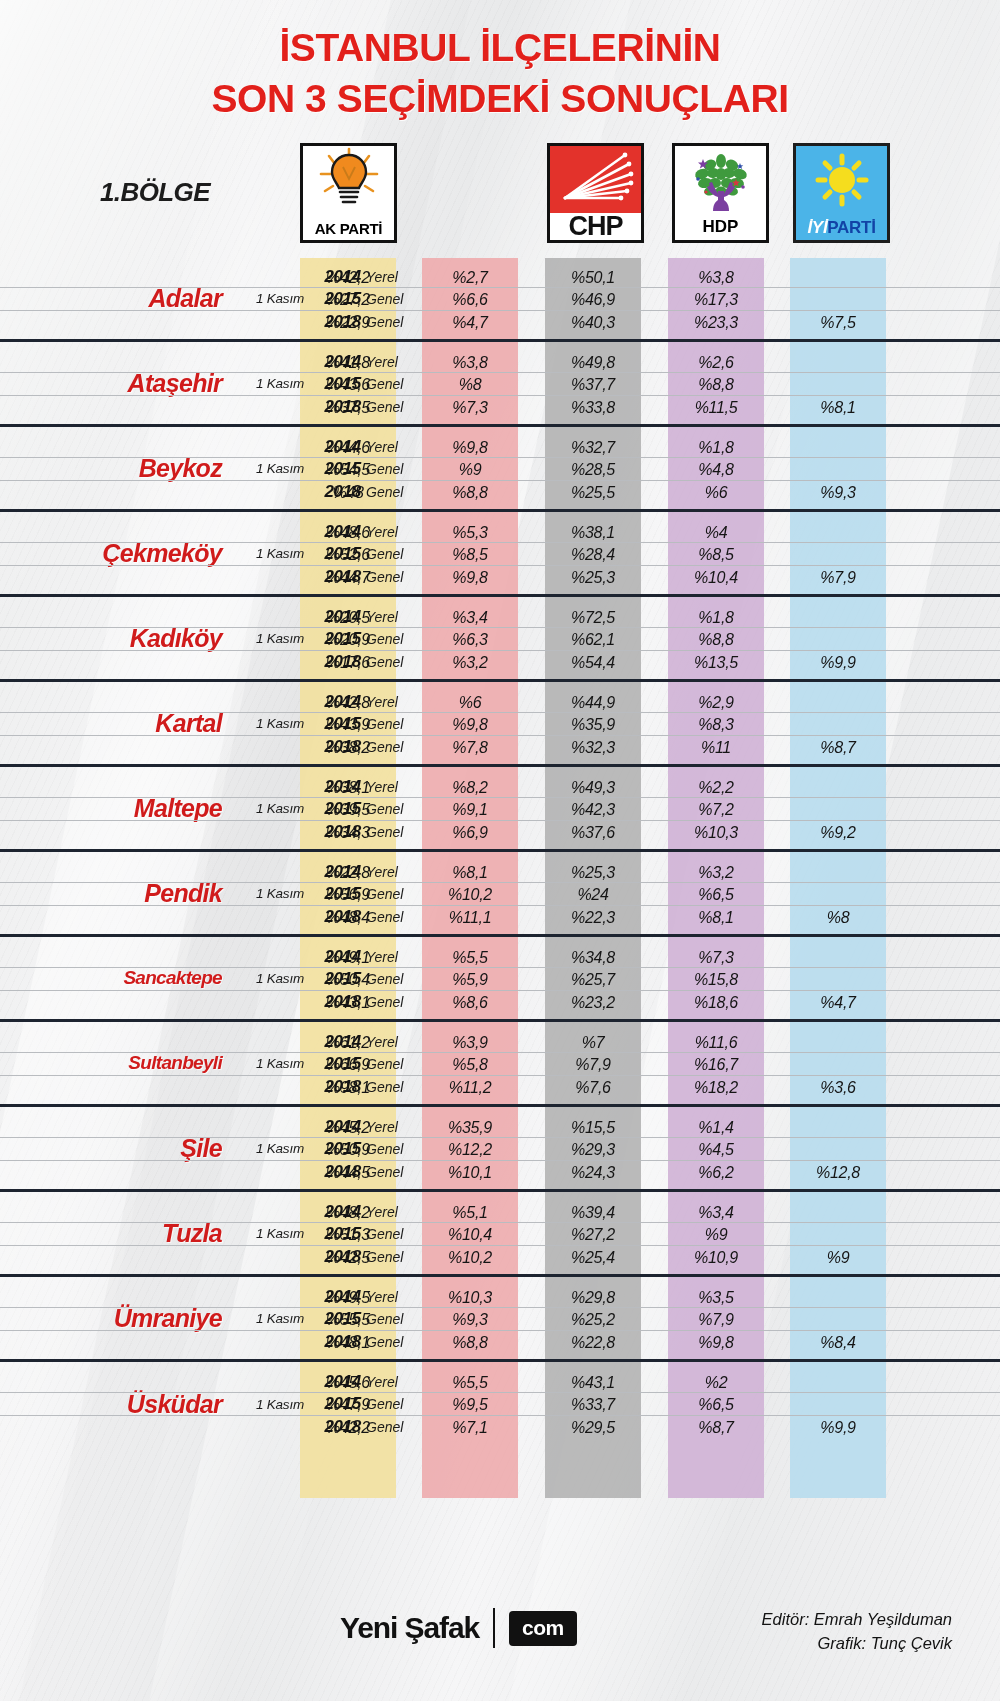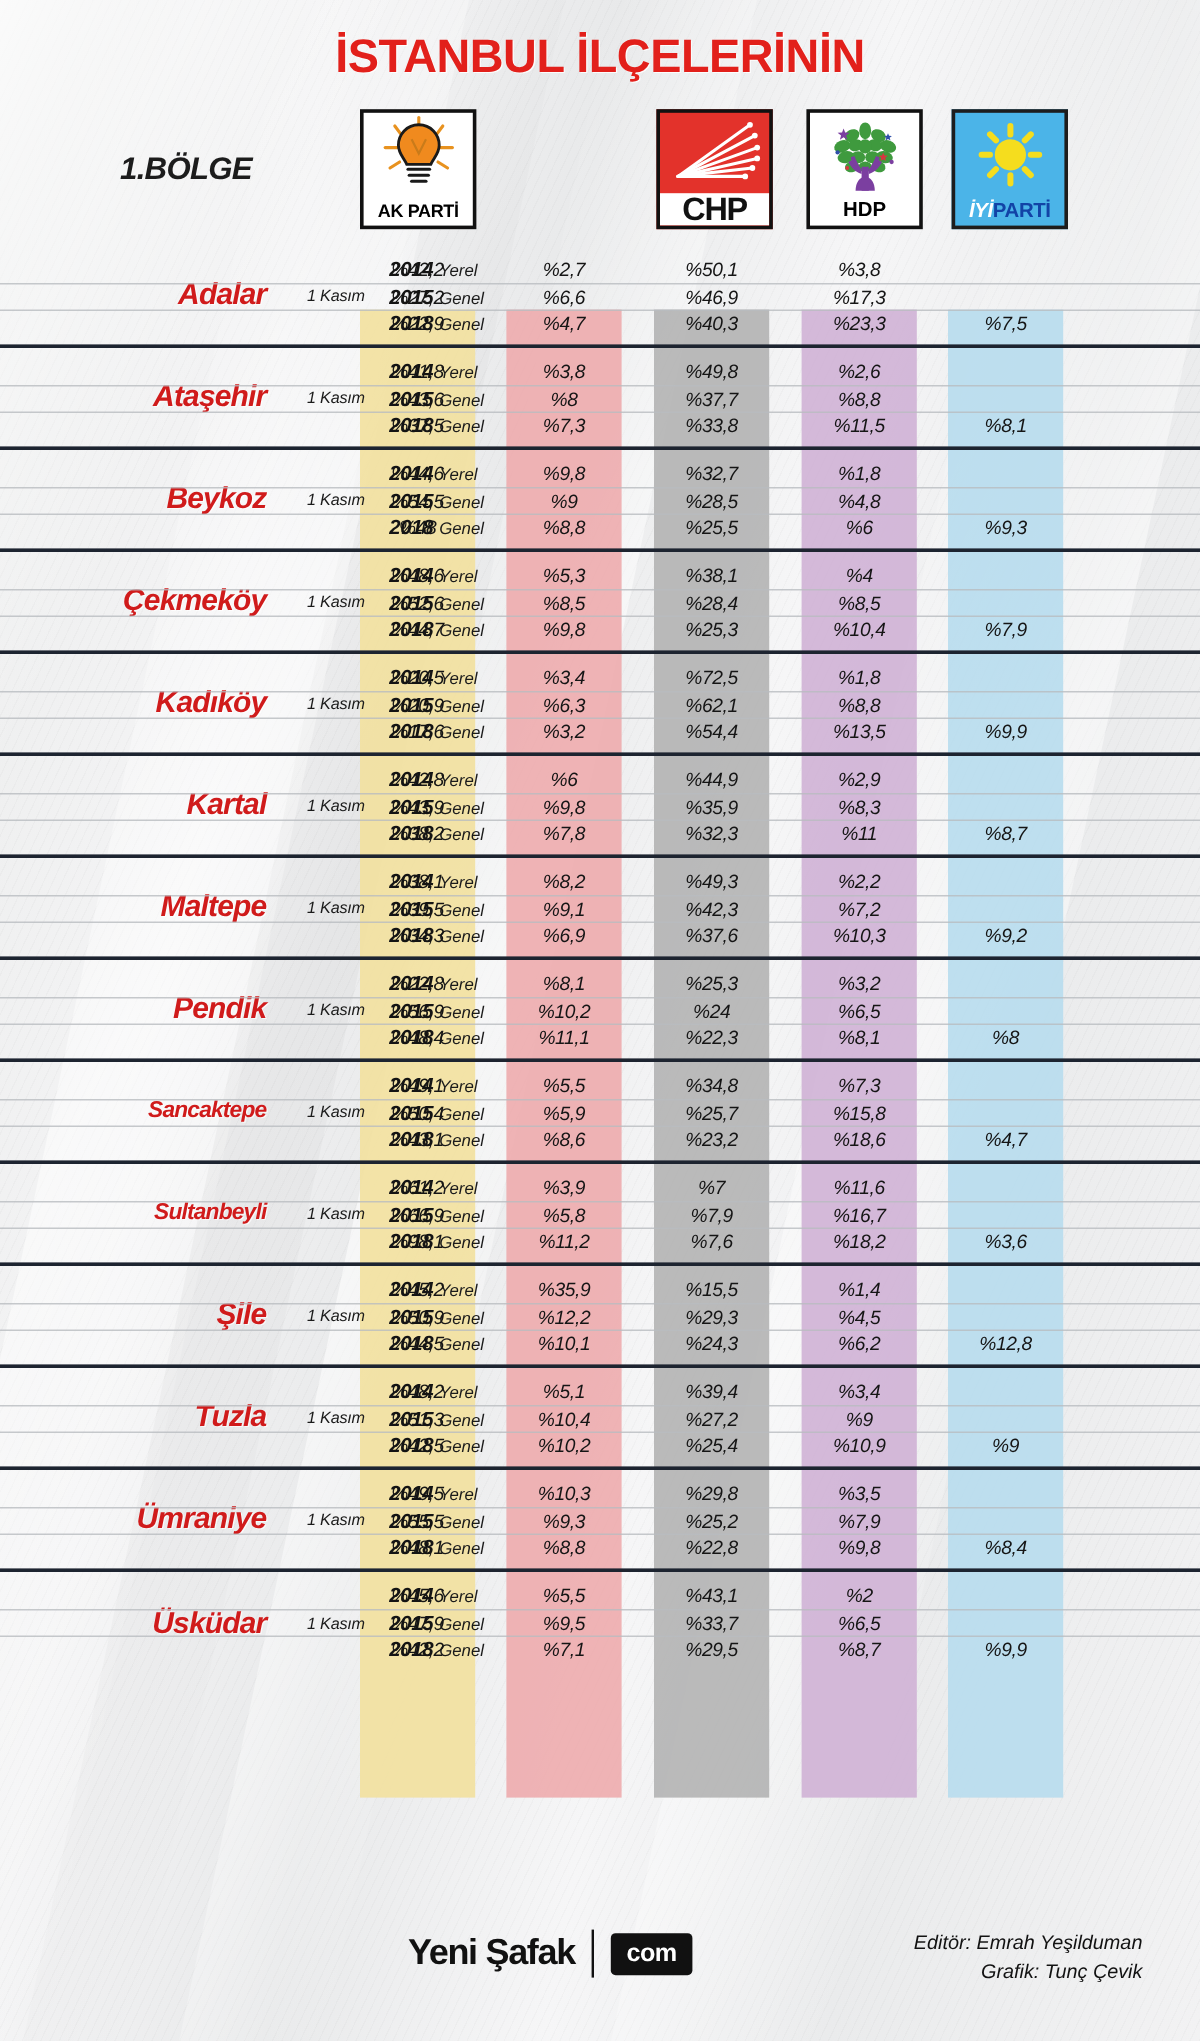--- a/index.html
+++ b/index.html
@@ -204,20 +204,21 @@
 <div class="bands" id="bands" style="top: 258px; height: 1240px;">
     <div class="band" style="left: 300px; width: 96px; height: 1240px; background: rgb(242, 225, 160); opacity: 0.92;"></div>
     <div class="band" style="left: 422px; width: 96px; height: 1240px; background: rgb(238, 173, 175); opacity: 0.92;"></div>
     <div class="band" style="left: 545px; width: 96px; height: 1240px; background: rgb(180, 180, 180); opacity: 0.92;"></div>
     <div class="band" style="left: 668px; width: 96px; height: 1240px; background: rgb(208, 179, 214); opacity: 0.92;"></div>
     <div class="band" style="left: 790px; width: 96px; height: 1240px; background: rgb(185, 220, 238); opacity: 0.92;"></div>
   </div>
 
 <div class="title-wrap">
   <div class="title-line">İSTANBUL İLÇELERİNİN</div>
+  <div class="title-line">SON 3 SEÇİMDEKİ SONUÇLARI</div>
 </div>
 
 <div class="header-row">
   <div class="bolge">1.BÖLGE</div>
 
   <div class="logo-box lb-akp">
     <div class="logo-art">
       <svg width="68" height="62" viewBox="0 0 68 62">
         <g stroke="#e8921f" stroke-width="2.6" stroke-linecap="round">
           <line x1="34" y1="3" x2="34" y2="12"></line>

